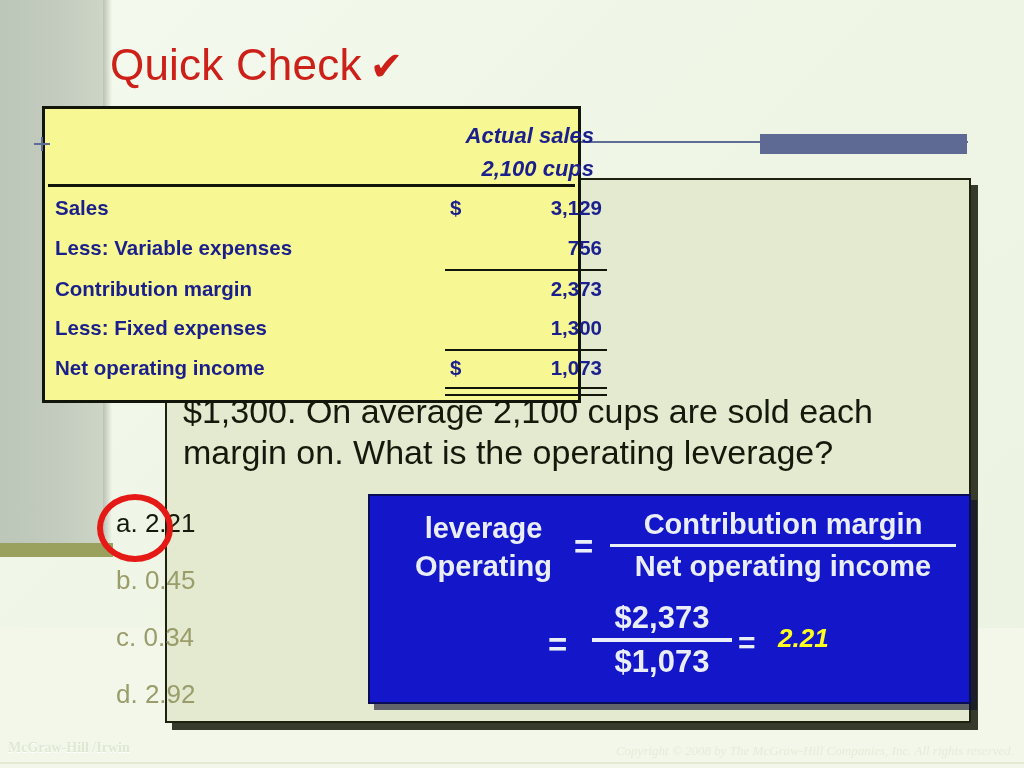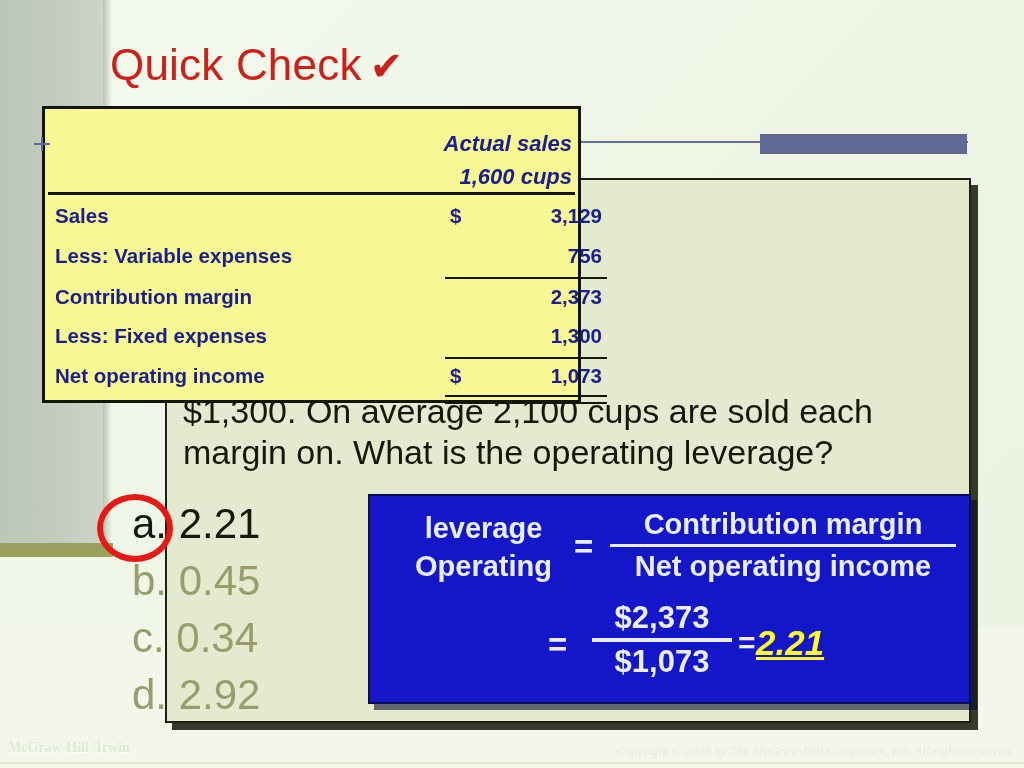--- a/index.html
+++ b/index.html
@@ -31,31 +31,31 @@
 
   
   .content-box{position:absolute;left:165px;top:178px;width:802px;height:541px;
                background:#e3ead0;border:2px solid #1d2210;
                box-shadow:7px 7px 0 rgba(20,25,10,.85);}
   .content-text{position:absolute;left:183px;top:186px;width:780px;
                 font-size:34px;line-height:41px;color:#14190b;}
   .content-text span{display:block;white-space:nowrap;}
 
   
-  .choices{position:absolute;left:132px;top:495px;font-size:42px;line-height:57px;color:#9a9c6a;}
+  .choices{position:absolute;left:116px;top:495px;font-size:26px;line-height:57px;color:#9a9c6a;}
   .choices .ch{display:block;white-space:nowrap;}
   .choices .ch.correct{color:#14190b;}
   .circle-mark{position:absolute;left:97px;top:494px;width:64px;height:56px;
                border:6px solid #e51a17;border-radius:50%;}
 
   
   .table-box{position:absolute;left:42px;top:106px;width:533px;height:291px;
              background:#f7f793;border:3px solid #12150a;}
-  .tbl{position:absolute;left:0;top:8px;width:100%;height:100%;
-       font-size:20.5px;font-weight:bold;color:#1a1f8c;}
+  .tbl{position:absolute;left:0;top:0;width:100%;height:100%;
+       font-size:20.5px;font-weight:bold;color:#1a1f8c;padding-left:22px;}
   .hdr{position:absolute;right:6px;top:10px;text-align:right;
        font-style:italic;font-size:22px;line-height:33px;}
   .hdr span{display:block;}
   .hdr-rule{position:absolute;left:3px;top:75px;width:527px;height:3px;background:#12150a;}
   .row{position:absolute;left:0;width:533px;height:34px;}
   .row .lbl{position:absolute;left:10px;top:0;white-space:nowrap;}
   .row .cur{position:absolute;left:405px;top:0;}
   .row .val{position:absolute;left:432px;top:0;width:125px;text-align:right;}
   .uline{position:absolute;left:400px;width:162px;height:2px;background:#12150a;}
   .dline{position:absolute;left:400px;width:162px;height:5px;
@@ -73,21 +73,21 @@
   .frac1{left:240px;top:12px;width:346px;text-align:center;font-size:29px;}
   .frac1 .num{display:block;padding-bottom:2px;}
   .frac1 .bar{display:block;height:3px;background:#e9eef8;margin:1px 0 3px;}
   .frac1 .den{display:block;}
   .eq2{left:178px;top:130px;font-size:33px;}
   .frac2{left:222px;top:104px;width:140px;text-align:center;font-size:31px;}
   .frac2 .num{display:block;}
   .frac2 .bar{display:block;height:4px;background:#e9eef8;margin:2px 0 2px;}
   .frac2 .den{display:block;}
   .eq3{left:368px;top:130px;font-size:30px;}
-  .ans{left:386px;top:127px;font-size:35px;color:#ffff22;font-style:italic;text-decoration:underline;}
+  .ans{left:408px;top:127px;font-size:26px;color:#ffff22;font-style:italic;}
 
   
   .footer-line{position:absolute;left:0;top:762px;width:1024px;height:2px;background:#e2ead4;}
   .foot-left{position:absolute;left:8px;top:740px;font-family:"Liberation Serif",serif;
              font-weight:bold;font-size:14px;color:#dfe8d2;
              text-shadow:0 1px 0 #ffffff;}
   .foot-right{position:absolute;right:10px;top:743px;font-family:"Liberation Serif",serif;
               font-style:italic;font-size:13px;color:#e4ecd8;}
 </style>
 </head>
@@ -122,21 +122,21 @@
     <span class="ch">b. 0.45</span>
     <span class="ch">c. 0.34</span>
     <span class="ch">d. 2.92</span>
   </div>
   <div class="circle-mark"></div>
 
   <div class="table-box">
     <div class="tbl">
       <div class="hdr">
         <span>Actual sales</span>
-        <span>1,600 cups</span>
+        <span>2,100 cups</span>
       </div>
       <div class="hdr-rule"></div>
 
       <div class="row" style="top:87px">
         <span class="lbl">Sales</span>
         <span class="cur">$</span>
         <span class="val">3,129</span>
       </div>
 
       <div class="row" style="top:127px">

